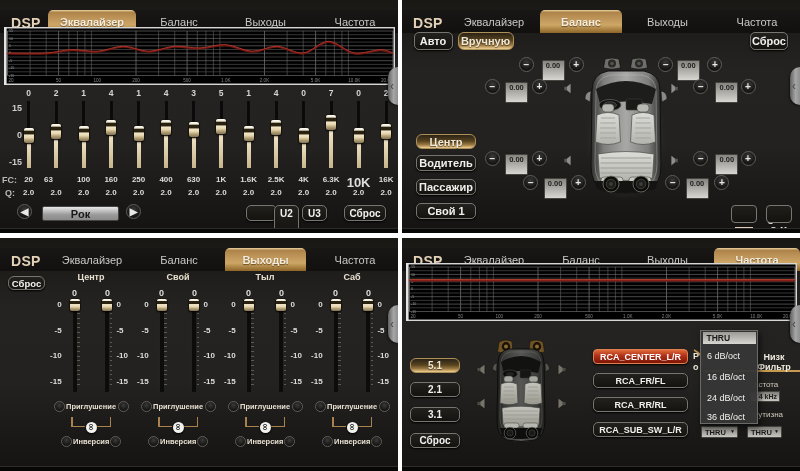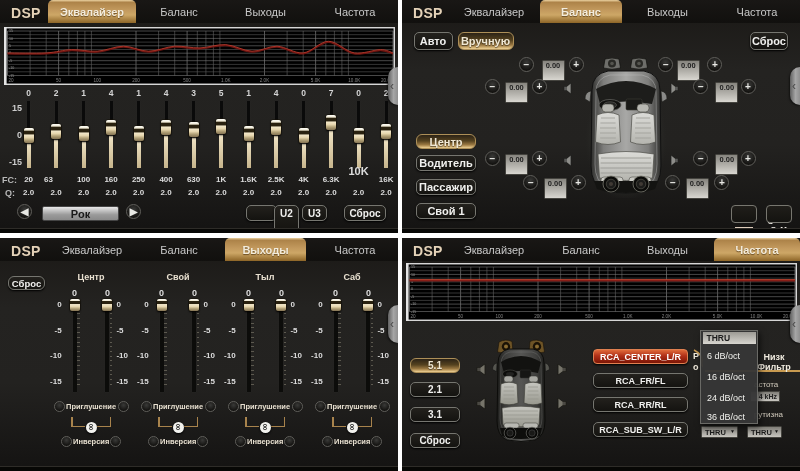--- a/index.html
+++ b/index.html
@@ -4,21 +4,21 @@
 <style>
 * { margin:0; padding:0; box-sizing:border-box; }
 html,body { width:800px; height:471px; background:#000; }
 body { font-family:"Liberation Sans", sans-serif; }
 #wrap { position:relative; width:800px; height:471px; background:#fff; overflow:hidden; }
 .quad { position:absolute; width:398px; height:233px; background:linear-gradient(180deg,#1a1815 0%,#242321 30%,#232220 62%,#141312 100%); overflow:hidden; }
 #q1 { left:0; top:0; }
 #q2 { left:402px; top:0; width:398px; }
 #q3 { left:0; top:237.5px; height:233.5px; }
 #q4 { left:402px; top:237.5px; width:398px; height:233.5px; }
-.topbar { position:absolute; left:0; top:0; width:100%; height:23px; background:linear-gradient(180deg,#191715,#11100e); }
+.topbar { position:absolute; left:0; top:10px; width:100%; height:23px; background:linear-gradient(180deg,#191715,#11100e); }
 .dsp { position:absolute; left:11px; top:5px; font-size:14px; font-weight:bold; color:#e4d2b8; letter-spacing:0.3px; }
 .tab { position:absolute; top:0; height:23px; line-height:24px; text-align:center; color:#c8c8c8; font-size:11px; }
 .tab.act { background:linear-gradient(180deg,#ecd3a2 0%,#ad8349 10%,#c39a5e 45%,#cda766 65%,#8d6527 100%); color:#f3ecdc; font-weight:bold; border-radius:5px 5px 0 0; text-shadow:0 1px 1px rgba(60,35,5,0.65); }
 .t1 { left:48px; width:88px; }
 .t2 { left:138px; width:82px; }
 .t3 { left:225px; width:81px; }
 .t4 { left:312px; width:86px; }
 .botline { position:absolute; left:0; top:228px; width:100%; height:1px; background:#2e2c28; }
 .botblack { position:absolute; left:0; top:229px; width:100%; height:5px; background:#070705; }
 .pulltab { position:absolute; right:0; width:10px; height:38px; background:linear-gradient(90deg,#606060 0%,#a6a6a6 55%,#8e8e8e 100%); border-radius:19px 0 0 19px; box-shadow:-1px 1px 2px rgba(0,0,0,0.5); }
@@ -178,21 +178,21 @@
         <div class="lbl" style="left:321.1px;top:87.5px;width:20px;text-align:center;font-size:8.5px;color:#d5d5d5;">7</div>
         <div style="position:absolute;left:329.6px;top:101px;width:3px;height:14.0px;background:#0a0a0a;box-shadow:0 0 1px #333;"></div>
         <div style="position:absolute;left:329.1px;top:130.0px;width:4px;height:38.0px;background:linear-gradient(180deg,#f0e4c6,#c7b58c);"></div>
         <div style="position:absolute;left:326.1px;top:115.0px;width:10px;height:15px;border-radius:2px;background:linear-gradient(180deg,#fdfdf8 0%,#f0e9d4 15%,#29210f 20%,#29210f 40%,#f2e7ca 46%,#e6d6ae 64%,#b4a379 80%,#837252 100%);box-shadow:0 1px 2px #000,0 0 0 0.5px #1a1508;"></div>
         <div class="lbl" style="left:319.1px;top:175px;width:24px;text-align:center;font-size:8px;color:#ddd;">6.3K</div>
         <div class="lbl" style="left:319.1px;top:187.5px;width:24px;text-align:center;font-size:8px;color:#ddd;">2.0</div>
         <div class="lbl" style="left:348.6px;top:87.5px;width:20px;text-align:center;font-size:8.5px;color:#d5d5d5;">0</div>
         <div style="position:absolute;left:357.1px;top:101px;width:3px;height:26.5px;background:#0a0a0a;box-shadow:0 0 1px #333;"></div>
         <div style="position:absolute;left:356.6px;top:142.5px;width:4px;height:25.5px;background:linear-gradient(180deg,#f0e4c6,#c7b58c);"></div>
         <div style="position:absolute;left:353.6px;top:127.5px;width:10px;height:15px;border-radius:2px;background:linear-gradient(180deg,#fdfdf8 0%,#f0e9d4 15%,#29210f 20%,#29210f 40%,#f2e7ca 46%,#e6d6ae 64%,#b4a379 80%,#837252 100%);box-shadow:0 1px 2px #000,0 0 0 0.5px #1a1508;"></div>
-        <div class="lbl" style="left:346.6px;top:165px;width:24px;text-align:center;font-size:11px;color:#ddd;">10K</div>
+        <div class="lbl" style="left:346.6px;top:175px;width:24px;text-align:center;font-size:13px;color:#ddd;">10K</div>
         <div class="lbl" style="left:346.6px;top:187.5px;width:24px;text-align:center;font-size:8px;color:#ddd;">2.0</div>
         <div class="lbl" style="left:376.1px;top:87.5px;width:20px;text-align:center;font-size:8.5px;color:#d5d5d5;">2</div>
         <div style="position:absolute;left:384.6px;top:101px;width:3px;height:22.9px;background:#0a0a0a;box-shadow:0 0 1px #333;"></div>
         <div style="position:absolute;left:384.1px;top:138.9px;width:4px;height:29.1px;background:linear-gradient(180deg,#f0e4c6,#c7b58c);"></div>
         <div style="position:absolute;left:381.1px;top:123.9px;width:10px;height:15px;border-radius:2px;background:linear-gradient(180deg,#fdfdf8 0%,#f0e9d4 15%,#29210f 20%,#29210f 40%,#f2e7ca 46%,#e6d6ae 64%,#b4a379 80%,#837252 100%);box-shadow:0 1px 2px #000,0 0 0 0.5px #1a1508;"></div>
         <div class="lbl" style="left:374.1px;top:175px;width:24px;text-align:center;font-size:8px;color:#ddd;">16K</div>
         <div class="lbl" style="left:374.1px;top:187.5px;width:24px;text-align:center;font-size:8px;color:#ddd;">2.0</div>
       </div>
   <div class="pulltab" style="top:67px;"></div>
   <div class="cbtn" style="left:17px;top:204px;">◀</div>

